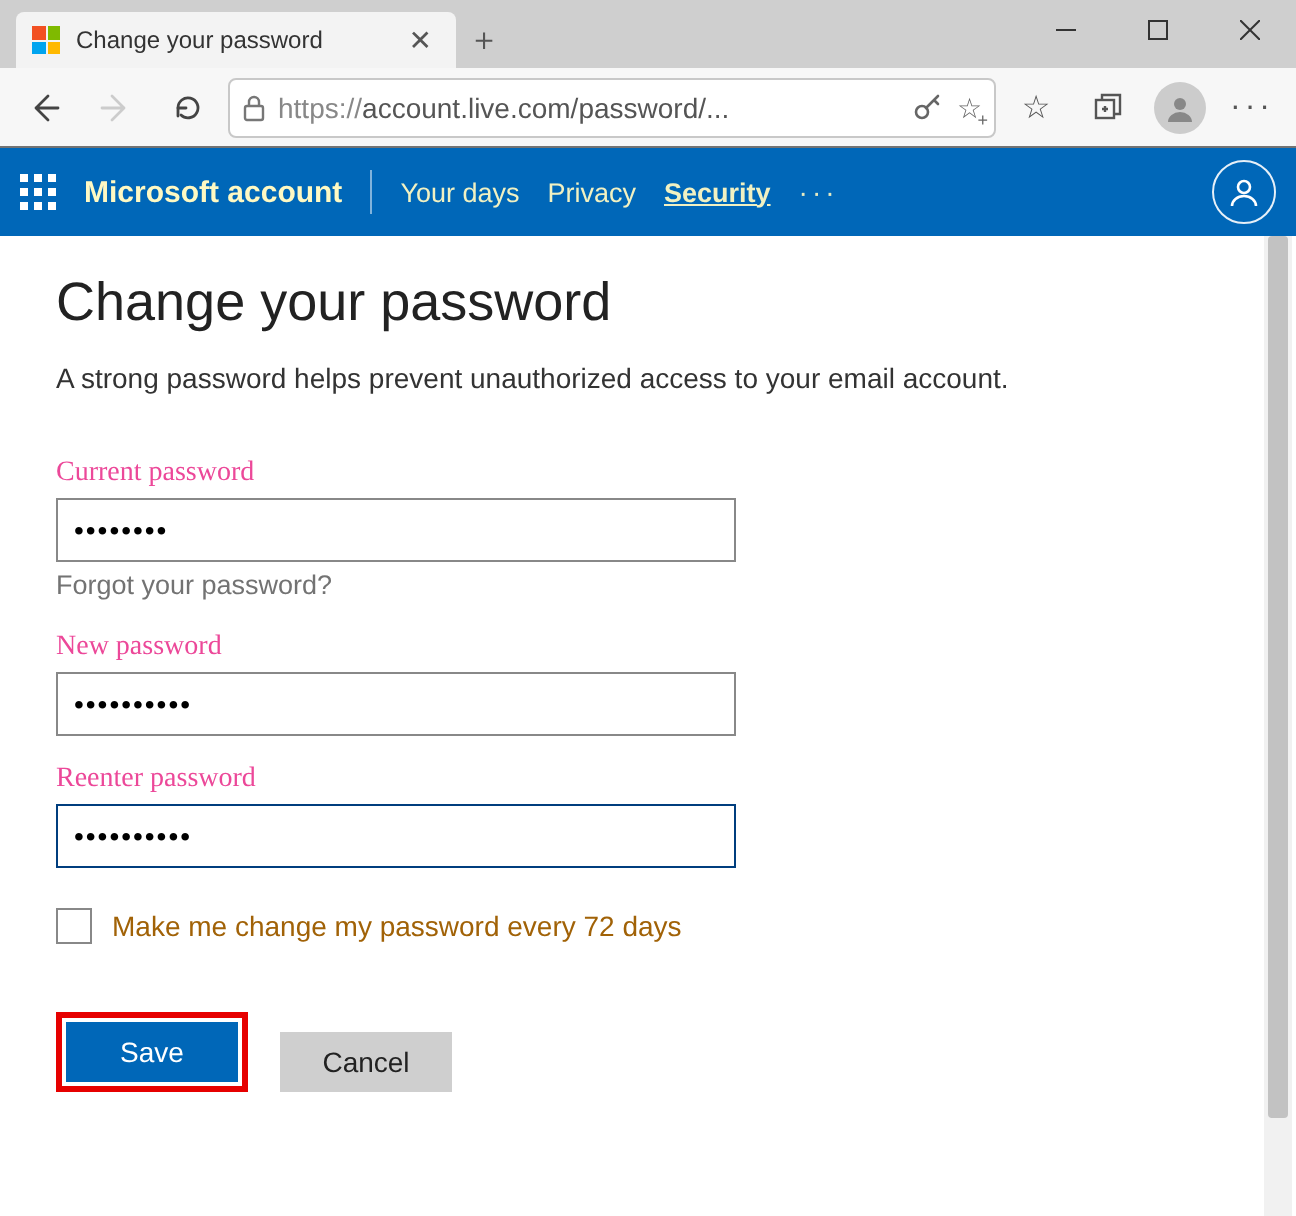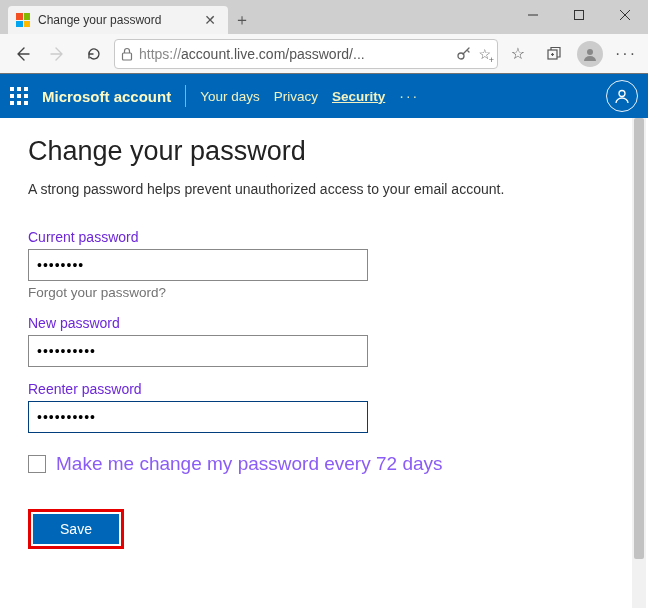--- a/index.html
+++ b/index.html
@@ -43,21 +43,21 @@
   .navdots { letter-spacing:2px; opacity:0.9; }
   .acct-circle { margin-left:auto; width:32px; height:32px; border:1.5px solid rgba(255,255,255,0.9); border-radius:50%; display:flex; align-items:center; justify-content:center; }
 
   
   .viewport { position:relative; height: calc(608px - 34px - 40px - 44px); background:#fff; }
   .scroll { position:absolute; right:2px; top:0; bottom:0; width:14px; background:#f1f1f1; }
   .thumb { position:absolute; left:2px; right:2px; top:0; height:90%; background:#c2c2c2; border-radius:2px; }
   .content { padding: 18px 28px 20px 28px; }
   h1 { font-weight:400; font-size:27px; color:#222; margin-bottom:14px; }
   .desc { font-size:14px; color:#333; margin-bottom:32px; }
-  .label { font-size:14px; color:#6d28d9; margin-bottom:4px; }
+  .label { font-size:14px; color:#ec4899; margin-bottom:4px;font-family:Liberation Serif, serif; }
   .field { width: 340px; height:32px; border:1px solid #888; padding:0 8px; font-size:14px; letter-spacing:1px; display:flex; align-items:center; background:#fff; }
   .field.focus { border:1.5px solid #003e7e; }
   .link { color:#737373; font-size:13.5px; margin-top:4px; display:inline-block; }
   .hint { font-size:12px; color:#777; margin-top:6px; }
   .block { margin-bottom:14px; }
   .check-row { display:flex; align-items:center; gap:10px; margin-top:20px; }
   .checkbox { width:18px; height:18px; border:1px solid #888; background:#fff; }
   .btn-row { display:flex; gap:16px; margin-top:34px; align-items:flex-end; }
   .save-wrap { border:3px solid #e60000; padding:2px; display:inline-block; }
   .btn { height:30px; min-width:86px; display:flex; align-items:center; justify-content:center; font-size:14px; cursor:pointer; border:none; }
@@ -204,22 +204,23 @@
 
     <div class="block">
       <div class="label">Reenter password</div>
       <div class="field focus">
           <span>••••••••••</span>
         </div>
     </div>
 
     <div class="check-row">
       <div class="checkbox"></div>
-      <div style="font-size:19px;color:#8b5cf6;">Make me change my password every 72 days</div>
+      <div style="font-size:14px;color:#a16207;">Make me change my password every 72 days</div>
     </div>
 
     <div class="btn-row">
       <span class="save-wrap">
         <button class="btn primary">Save</button>
       </span>
+      <button class="btn secondary">Cancel</button>
     </div>
   </div>
 </div>
 
 </body></html>

